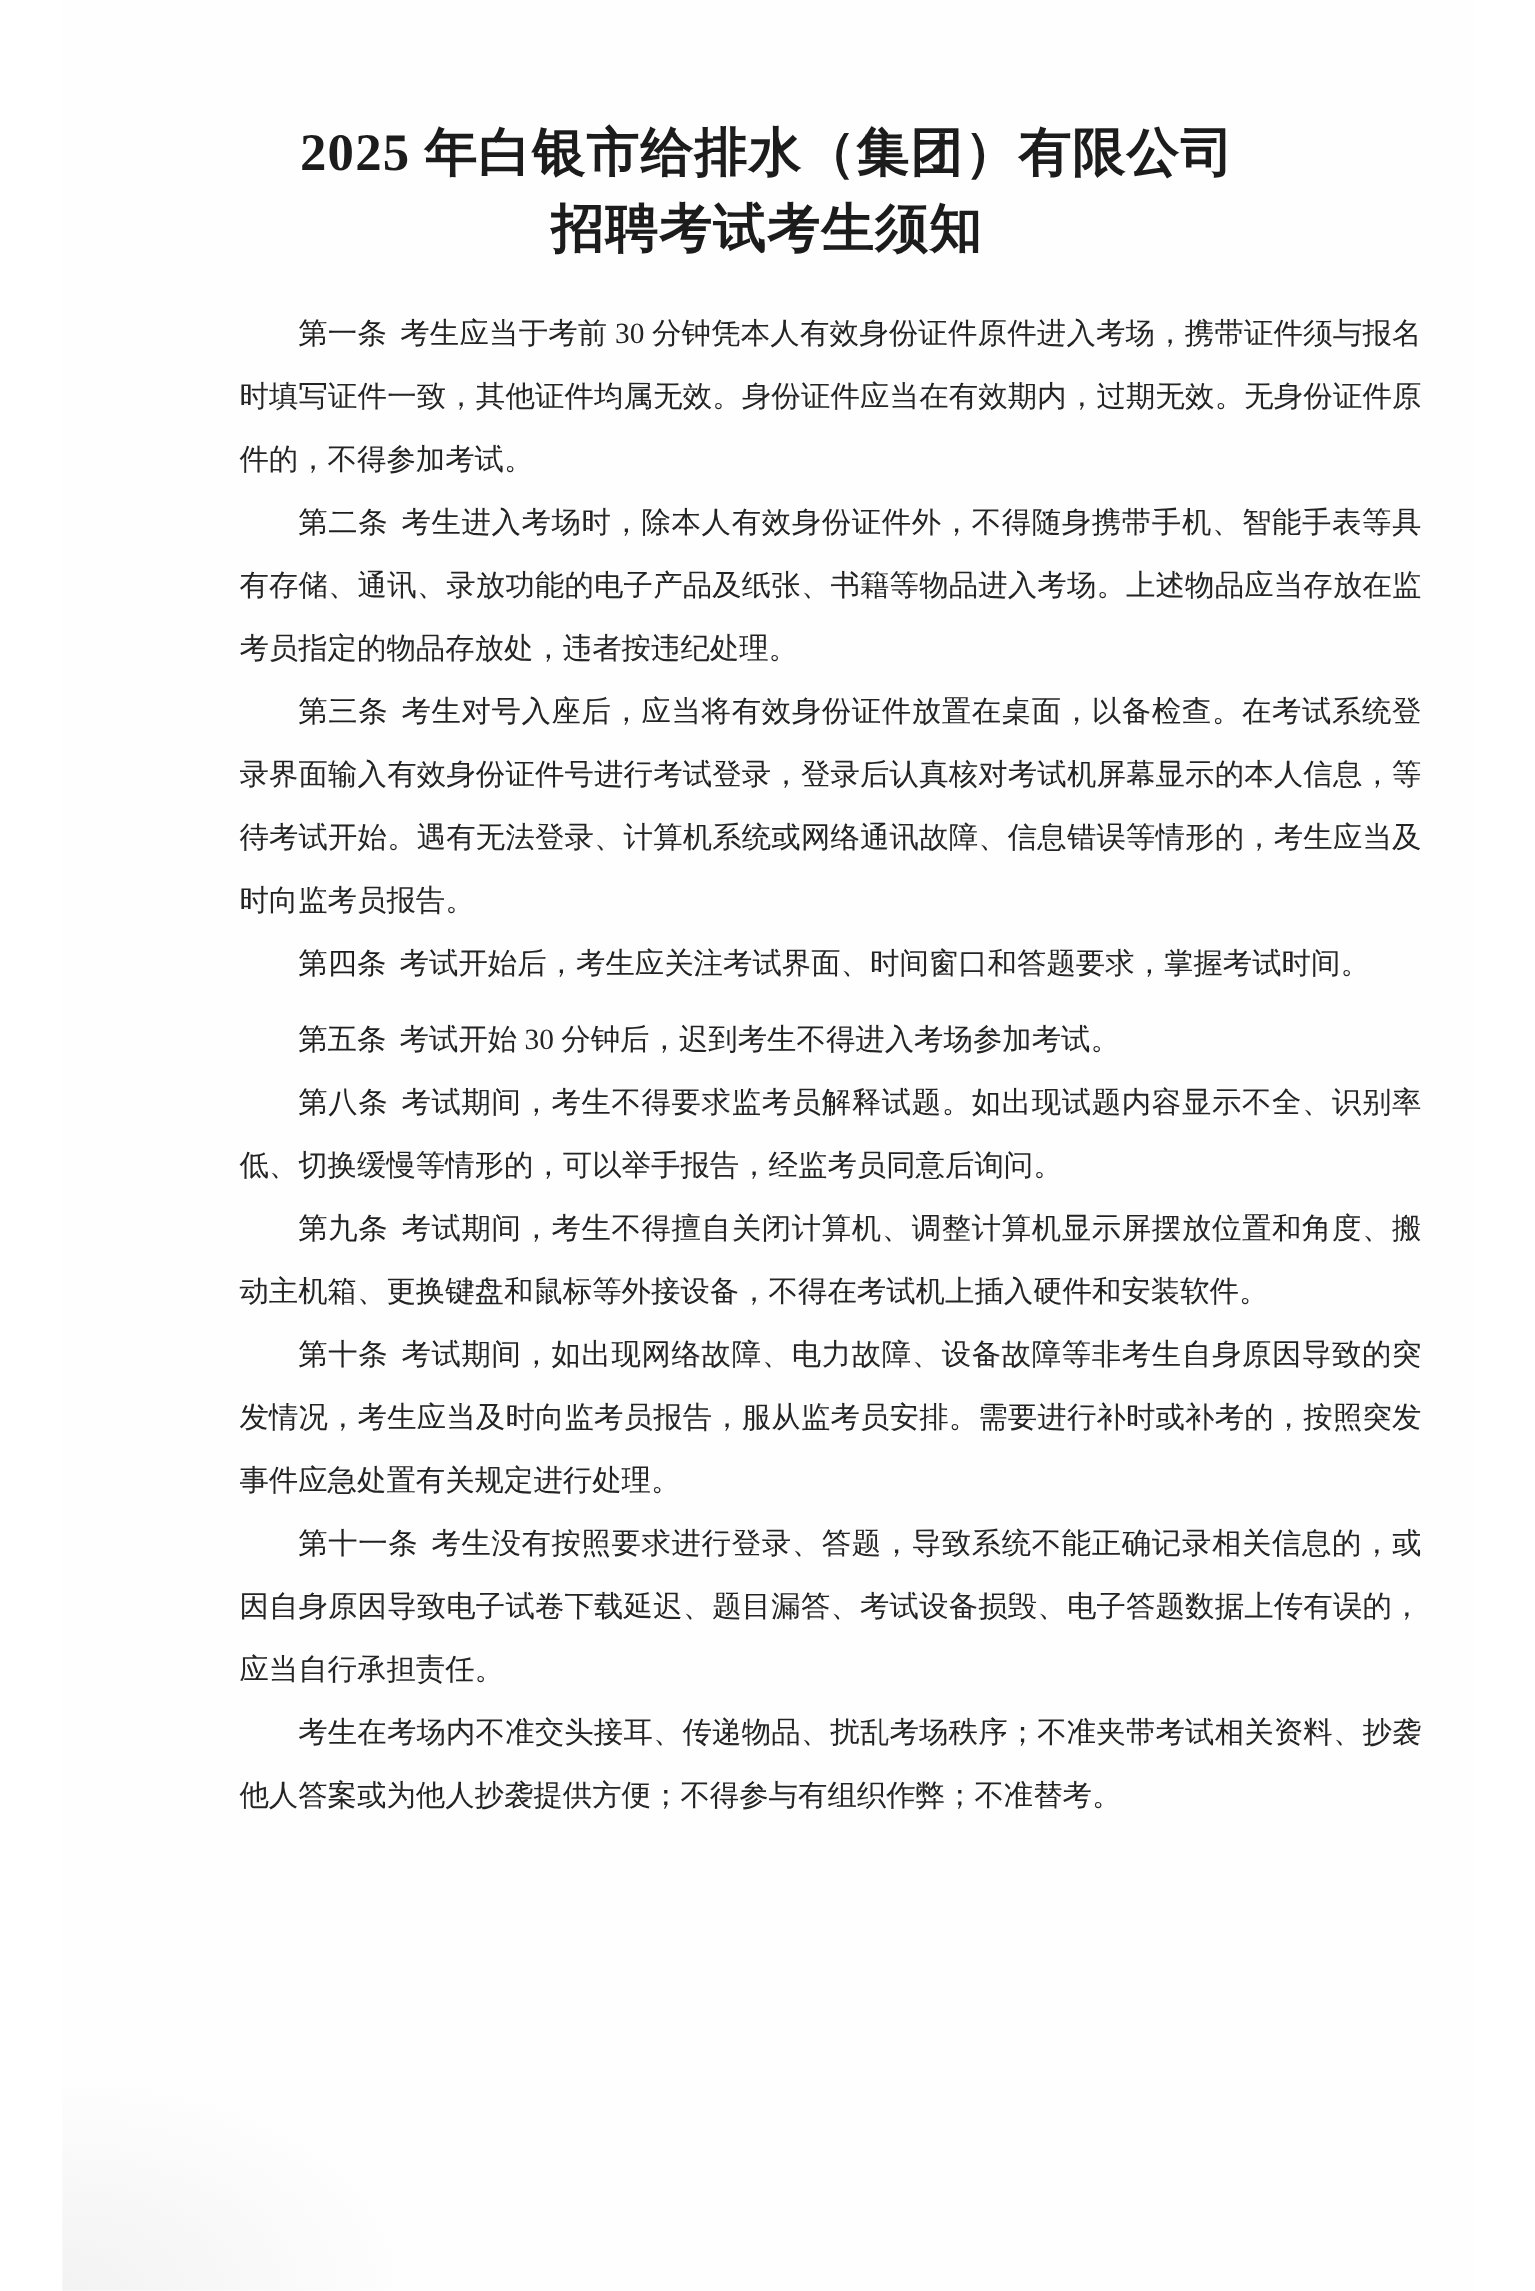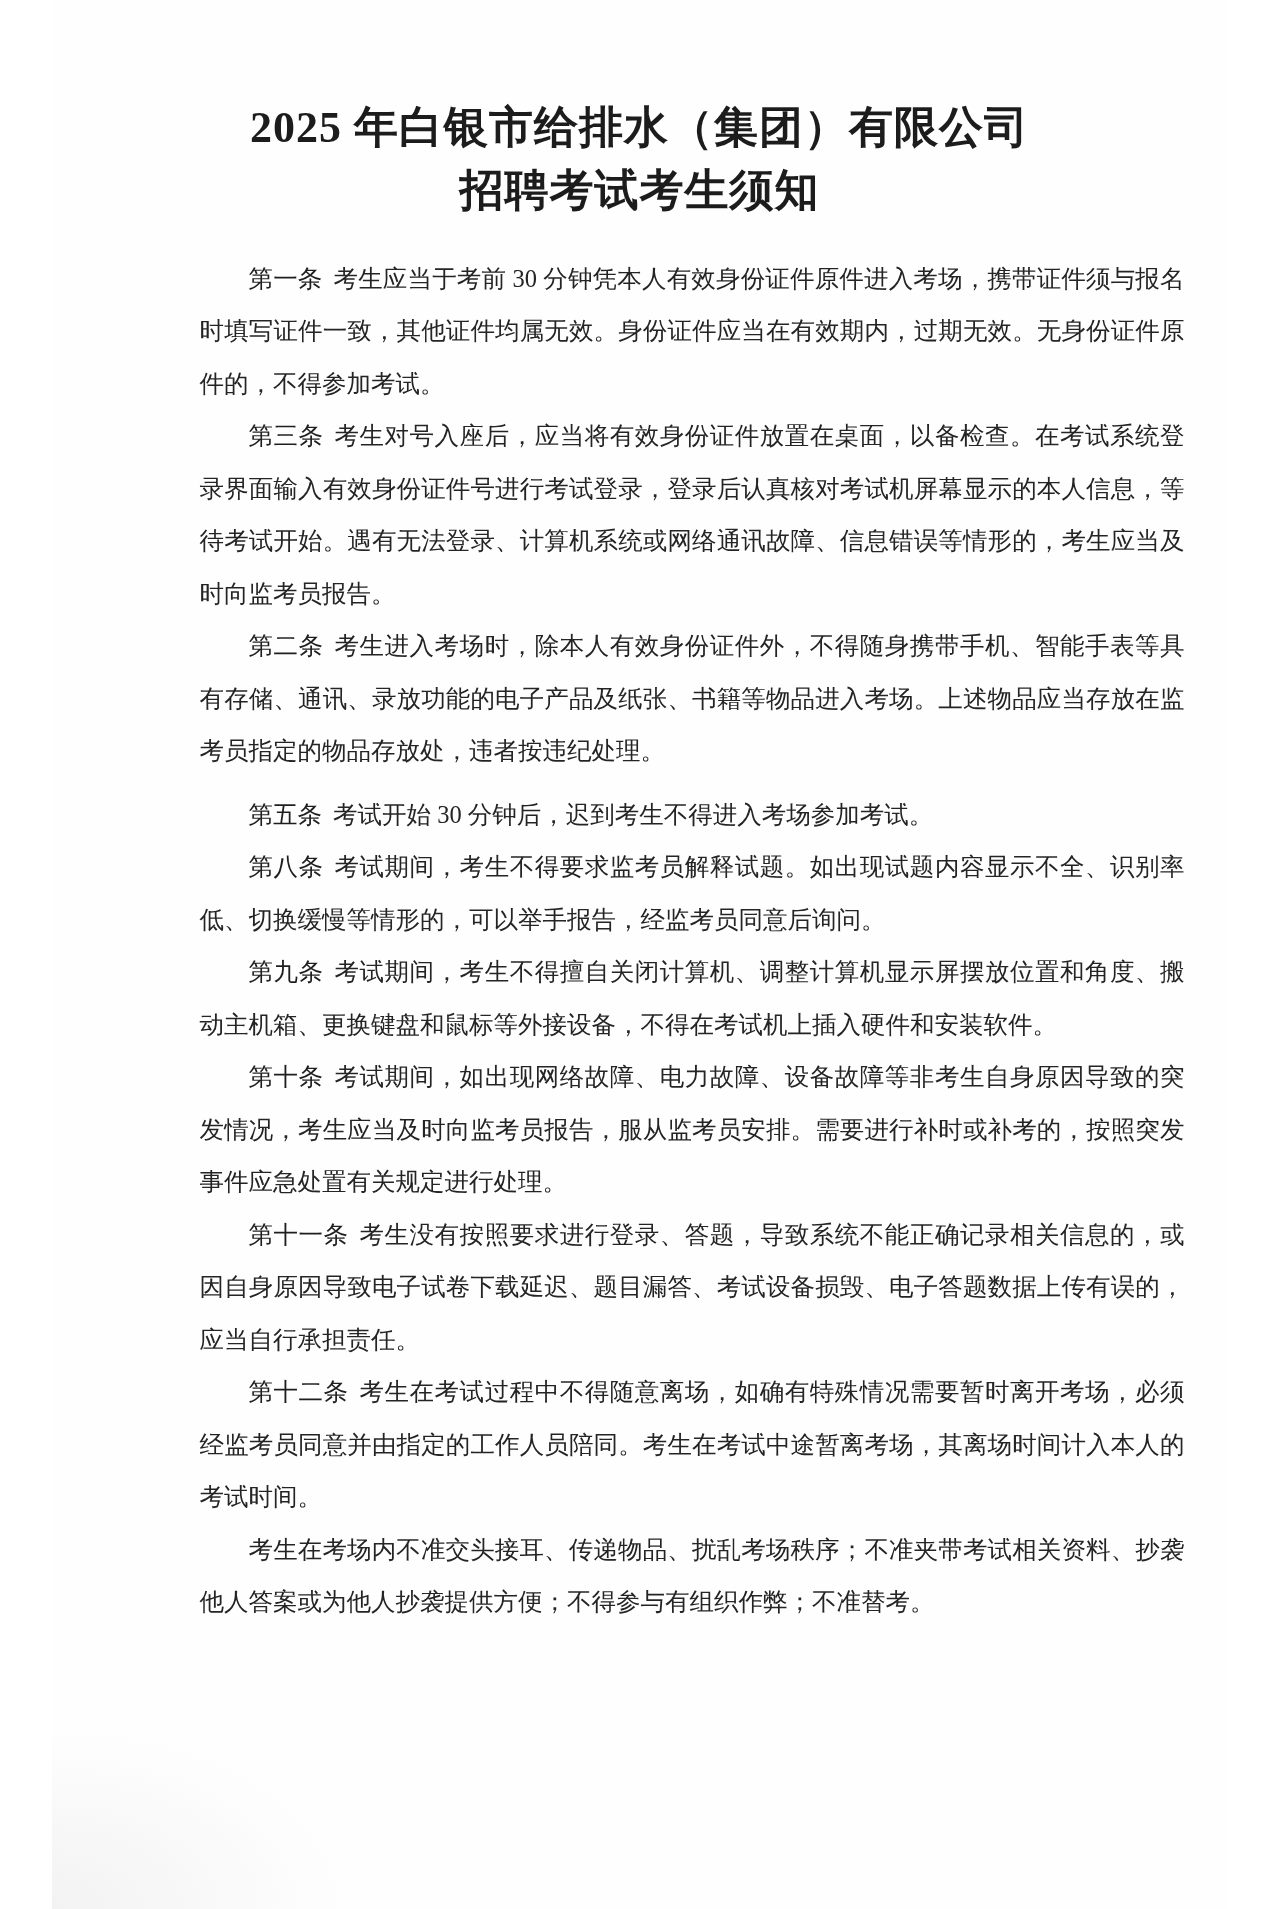--- a/index.html
+++ b/index.html
@@ -57,23 +57,23 @@
 </head>
 <body>
 
 <div class="page">
   <h1 class="doc-title">
     <span class="title-line">2025 年白银市给排水（集团）有限公司</span>
     <span class="title-line">招聘考试考生须知</span>
   </h1>
   <div class="doc-body" id="articles">
       <p class="article"><span class="article-label">第一条</span>考生应当于考前 30 分钟凭本人有效身份证件原件进入考场，携带证件须与报名时填写证件一致，其他证件均属无效。身份证件应当在有效期内，过期无效。无身份证件原件的，不得参加考试。</p>
+      <p class="article"><span class="article-label">第二条</span>考生进入考场时，除本人有效身份证件外，不得随身携带手机、智能手表等具有存储、通讯、录放功能的电子产品及纸张、书籍等物品进入考场。上述物品应当存放在监考员指定的物品存放处，违者按违纪处理。</p>
       <p class="article"><span class="article-label">第三条</span>考生对号入座后，应当将有效身份证件放置在桌面，以备检查。在考试系统登录界面输入有效身份证件号进行考试登录，登录后认真核对考试机屏幕显示的本人信息，等待考试开始。遇有无法登录、计算机系统或网络通讯故障、信息错误等情形的，考生应当及时向监考员报告。</p>
-      <p class="article"><span class="article-label">第二条</span>考生进入考场时，除本人有效身份证件外，不得随身携带手机、智能手表等具有存储、通讯、录放功能的电子产品及纸张、书籍等物品进入考场。上述物品应当存放在监考员指定的物品存放处，违者按违纪处理。</p>
+      <p class="article"><span class="article-label">第四条</span>考试开始后，考生应关注考试界面、时间窗口和答题要求，掌握考试时间。</p>
       <p class="article extra-space"><span class="article-label">第五条</span>考试开始 30 分钟后，迟到考生不得进入考场参加考试。</p>
       <p class="article"><span class="article-label">第八条</span>考试期间，考生不得要求监考员解释试题。如出现试题内容显示不全、识别率低、切换缓慢等情形的，可以举手报告，经监考员同意后询问。</p>
       <p class="article"><span class="article-label">第九条</span>考试期间，考生不得擅自关闭计算机、调整计算机显示屏摆放位置和角度、搬动主机箱、更换键盘和鼠标等外接设备，不得在考试机上插入硬件和安装软件。</p>
       <p class="article"><span class="article-label">第十条</span>考试期间，如出现网络故障、电力故障、设备故障等非考生自身原因导致的突发情况，考生应当及时向监考员报告，服从监考员安排。需要进行补时或补考的，按照突发事件应急处置有关规定进行处理。</p>
       <p class="article"><span class="article-label">第十一条</span>考生没有按照要求进行登录、答题，导致系统不能正确记录相关信息的，或因自身原因导致电子试卷下载延迟、题目漏答、考试设备损毁、电子答题数据上传有误的，应当自行承担责任。</p>
-      <p class="article"><span class="article-label">第十二条</span>考生在考试过程中不得随意离场，如确有特殊情况需要暂时离开考场，必须经监考员同意并由指定的工作人员陪同。考生在考试中途暂离考场，其离场时间计入本人的考试时间。</p>
       <p class="article">考生在考场内不准交头接耳、传递物品、扰乱考场秩序；不准夹带考试相关资料、抄袭他人答案或为他人抄袭提供方便；不得参与有组织作弊；不准替考。</p>
     </div>
 </div>
 
 </body></html>

